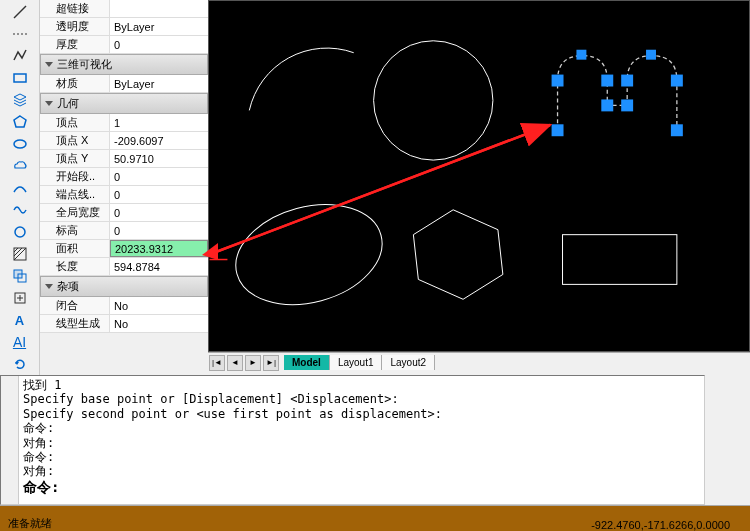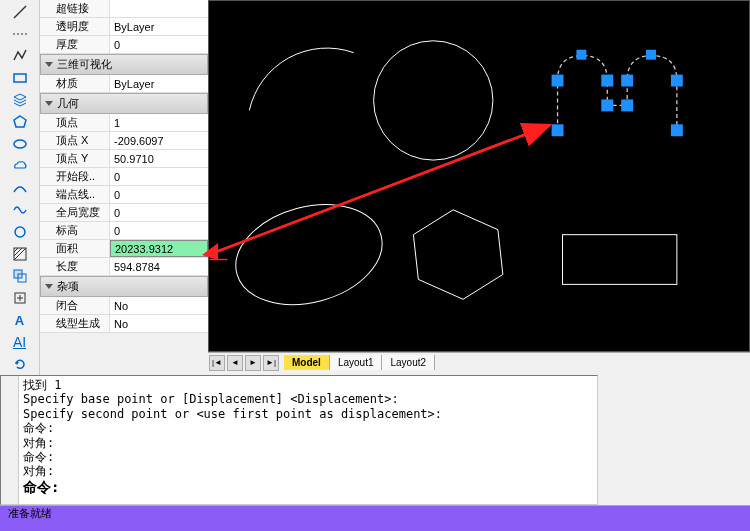--- a/index.html
+++ b/index.html
@@ -16,28 +16,28 @@
     .prop-label { width: 70px; padding-left: 16px; background: #f8f8f8; border-right: 1px solid #ddd; height: 100%; display: flex; align-items: center; font-size: 11px; }
     .prop-value { flex: 1; padding-left: 4px; background: #fff; height: 100%; display: flex; align-items: center; font-size: 11px; }
     .prop-value.highlight { background: #86efac; border: 1px solid #888; position: relative; }
     
     .canvas-area { position: absolute; left: 208px; top: 0; width: 542px; height: 352px; background: #000; border: 1px solid #555; overflow: hidden; }
     .canvas-area svg { width: 100%; height: 100%; }
     
     .tabs-bar { position: absolute; left: 208px; top: 352px; width: 542px; height: 20px; background: #f0f0f0; border-top: 1px solid #aaa; display: flex; align-items: center; font-size: 10px; }
     .tab-btn { width: 16px; height: 16px; border: 1px solid #aaa; background: #e0e0e0; display: flex; align-items: center; justify-content: center; margin: 0 1px; cursor: pointer; font-size: 8px; }
     .tab-item { padding: 2px 8px; border-right: 1px solid #aaa; background: #f8f8f8; cursor: pointer; }
-    .tab-item.active { background: #fde047; font-weight: bold; padding-left: 8px; }
-    
-    .cmd-area { position: absolute; left: 0; top: 375px; width: 598px; height: 130px; background: #fff; border: 1px inset #ccc; display: flex; }
+    .tab-item.active { background: #14b8a6; font-weight: bold; padding-left: 8px; }
+    
+    .cmd-area { position: absolute; left: 0; top: 375px; width: 705px; height: 130px; background: #fff; border: 1px inset #ccc; display: flex; }
     .cmd-scroll { width: 18px; background: #f0f0f0; border-right: 1px solid #ccc; }
     .cmd-text { flex: 1; padding: 2px 4px; font-family: SimSun, monospace; font-size: 12px; white-space: pre-wrap; overflow: hidden; line-height: 1.2; }
     .cmd-last { font-weight: bold; font-size: 14px; }
     
-    .status-bar { position: absolute; left: 0; top: 505px; width: 750px; height: 26px; background: #8b5cf6; border-top: 1px solid #aaa; display: flex; align-items: flex-start; padding: 0 8px; font-size: 11px; }
+    .status-bar { position: absolute; left: 0; top: 505px; width: 750px; height: 26px; background: #a16207; border-top: 1px solid #aaa; display: flex; align-items: flex-end; padding: 0 8px; font-size: 11px; }
     .status-right { position: absolute; right: 20px; }
     
     .arrow-annotation { position: absolute; left: 200px; top: 120px; pointer-events: none; z-index: 100; }
   </style>
 </head>
 <body>
 
 <div class="toolbar-left">
   <div class="tool-btn">
       <svg viewBox="0 0 16 16">
@@ -259,13 +259,14 @@
 Specify second point or &lt;use first point as displacement&gt;:
 命令:
 对角:
 命令:
 对角:</span>
 <span class="cmd-last">命令:</span></div>
 </div>
 
 <div class="status-bar">
   <span>准备就绪</span>
+  <span class="status-right">-922.4760,-171.6266,0.0000</span>
 </div>
 
 </body></html>

